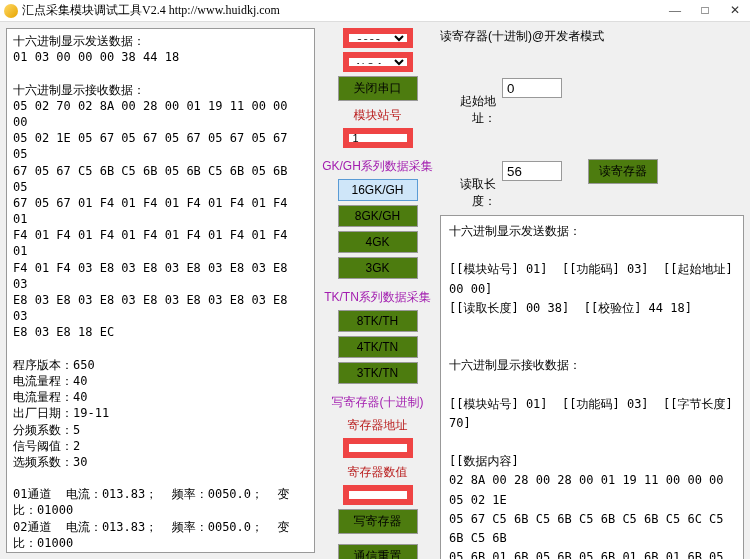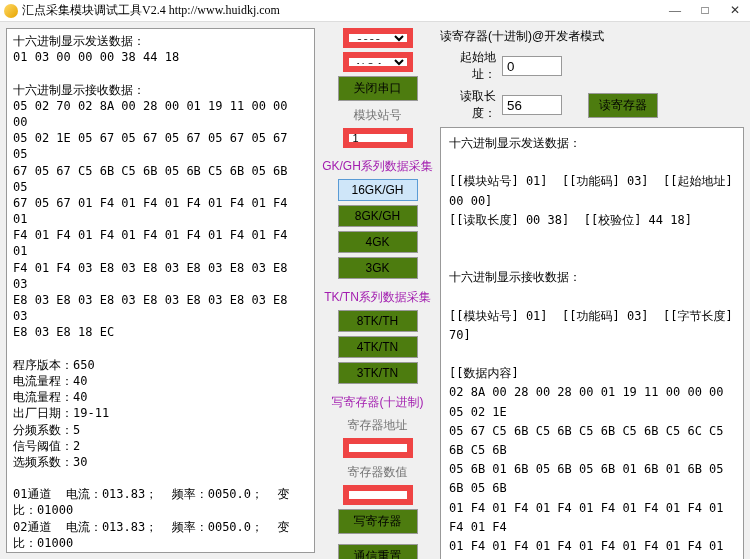--- a/index.html
+++ b/index.html
@@ -9,26 +9,26 @@
 .app-icon { width: 14px; height: 14px; border-radius: 50%; background: linear-gradient(135deg,#ffd966,#e6a400); display: inline-block; }
 .titlebar-ctrls { display: flex; }
 .ctrl { width: 30px; height: 22px; display: flex; align-items: center; justify-content: center; font-size: 12px; color: #333; }
 .main { display: flex; height: 553px; }
 .left { width: 315px; padding: 6px 0 6px 6px; }
 .left-box { border: 1px solid #999; height: 525px; padding: 4px 6px; background: #fff; font-family: SimSun, monospace; font-size: 12px; line-height: 1.35; white-space: pre-wrap; overflow: hidden; }
 .mid { width: 125px; padding: 6px 4px; display: flex; flex-direction: column; align-items: center; gap: 4px; }
 .sel, .inp { width: 70px; border: 6px solid #ef4444; background: #fff; font-size: 11px; padding: 2px 4px; height: 20px; }
 .btn { width: 80px; border: 1px solid #999; background: #4d7c0f; font-size: 12px; padding: 3px 0; text-align: center; cursor: pointer; }
 .btn.sel-on { background: #cfe6f9; border-color: #5a9bd5; }
-.lbl { font-size: 12px; color: #737373; margin-top: 2px; }
+.lbl { font-size: 12px; color: #b91c1c; margin-top: 2px; }
 .group-lbl { font-size: 12px; color: #a21caf; margin-top: 6px; }
 .right { flex: 1; padding: 6px 6px 6px 0; display: flex; flex-direction: column; border-radius: 10px; }
 .reg-head { font-size: 12px; margin-bottom: 4px; }
 .reg-row { display: flex; align-items: center; gap: 6px; margin-bottom: 5px; }
-.reg-row label { width: 56px; text-align: right; }
+.reg-row label { width: 56px; text-align: right; margin-top: 44px; }
 .reg-inp { width: 60px; border: 1px solid #999; background: #fff; padding: 2px 4px; height: 20px; }
 .right-box { flex: 1; border: 1px solid #999; background: #fff; padding: 6px 8px; font-family: SimSun, monospace; font-size: 12px; line-height: 1.6; white-space: pre-wrap; overflow: hidden; }
 .spacer-sm { height: 4px; }
 </style>
 </head>
 <body>
 
 <div class="titlebar">
   <div class="titlebar-left">
     <span class="app-icon"></span>

